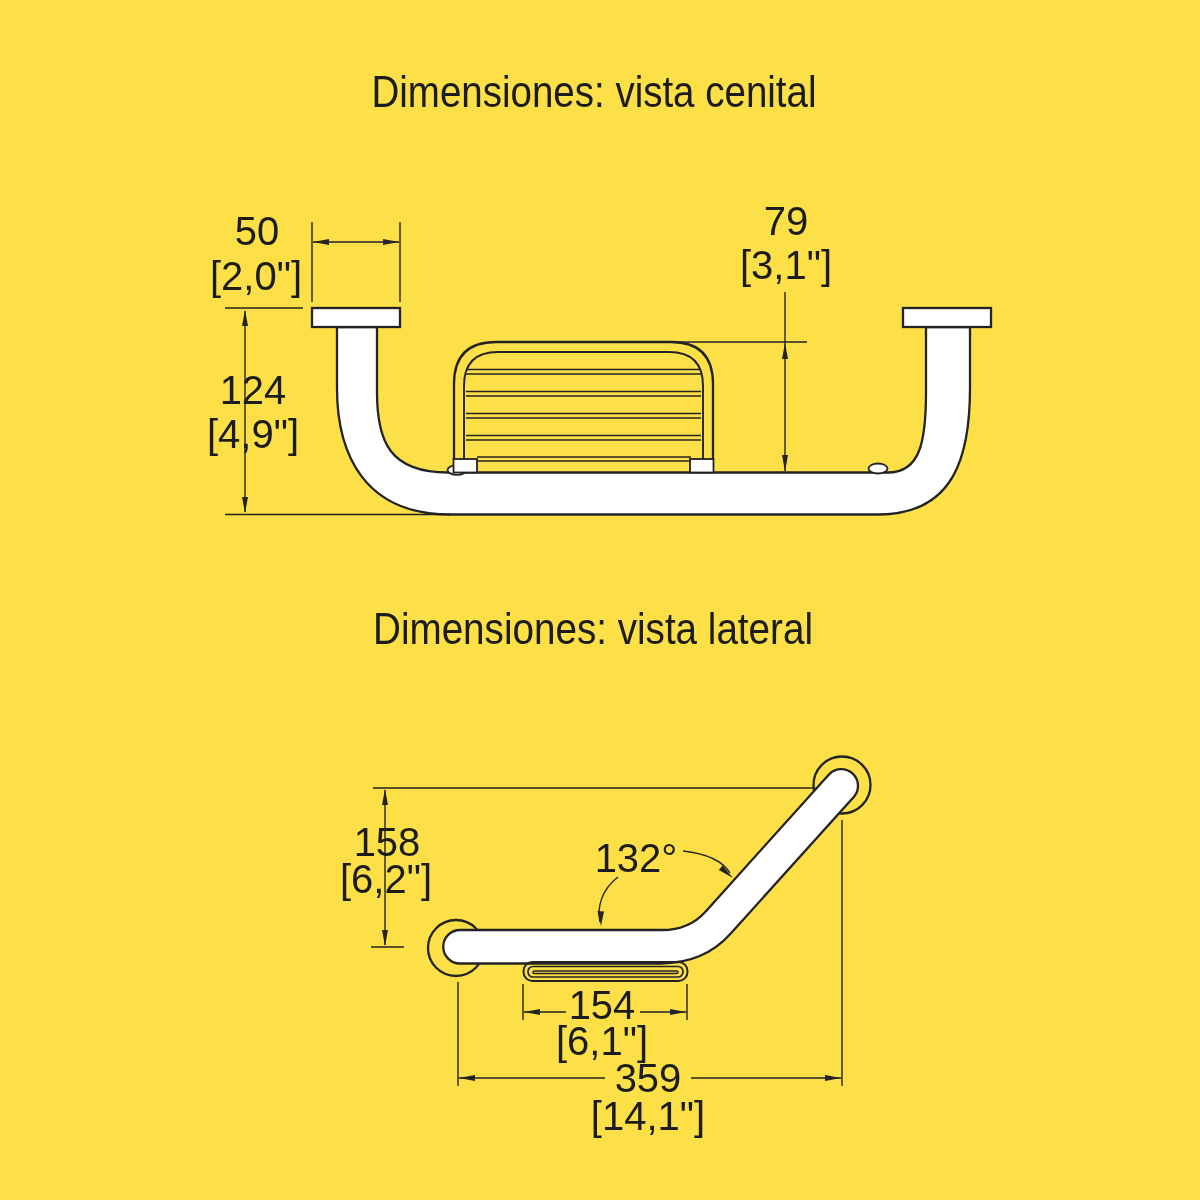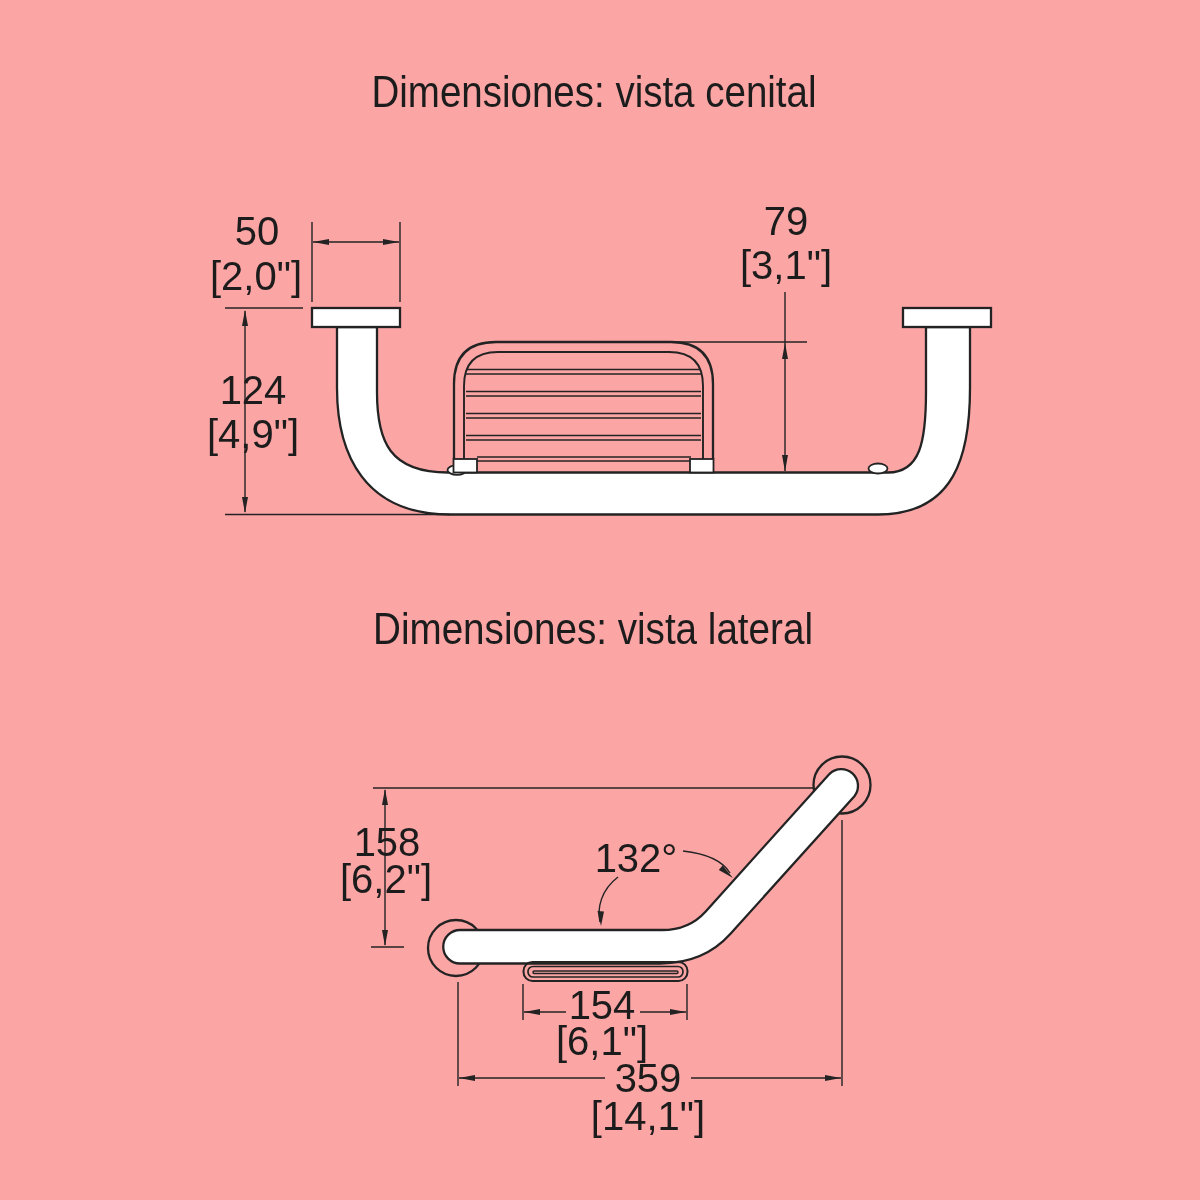--- a/index.html
+++ b/index.html
@@ -1,17 +1,17 @@
 <!DOCTYPE html>
 <html><head>
 <meta charset="utf-8">
 <style>
   html,body{margin:0;padding:0;background:#ffffff;}
   .stage{
-    width:1200px;height:1200px;background:#fca5a5;position:relative;
+    width:1200px;height:1200px;background:#fde047;position:relative;
     font-family:"Liberation Sans", sans-serif;
   }
   svg{display:block;}
   text{fill:#1c1c1c;}
   .title{font-size:45px;}
   .dim{font-size:40px;}
   .obj{fill:none;stroke:#232323;stroke-width:2.3;}
   .objfill{fill:#ffffff;stroke:#232323;stroke-width:2.3;}
   .wire{fill:none;stroke:#232323;stroke-width:1.7;}
   .dimline{fill:none;stroke:#232323;stroke-width:1.4;}

